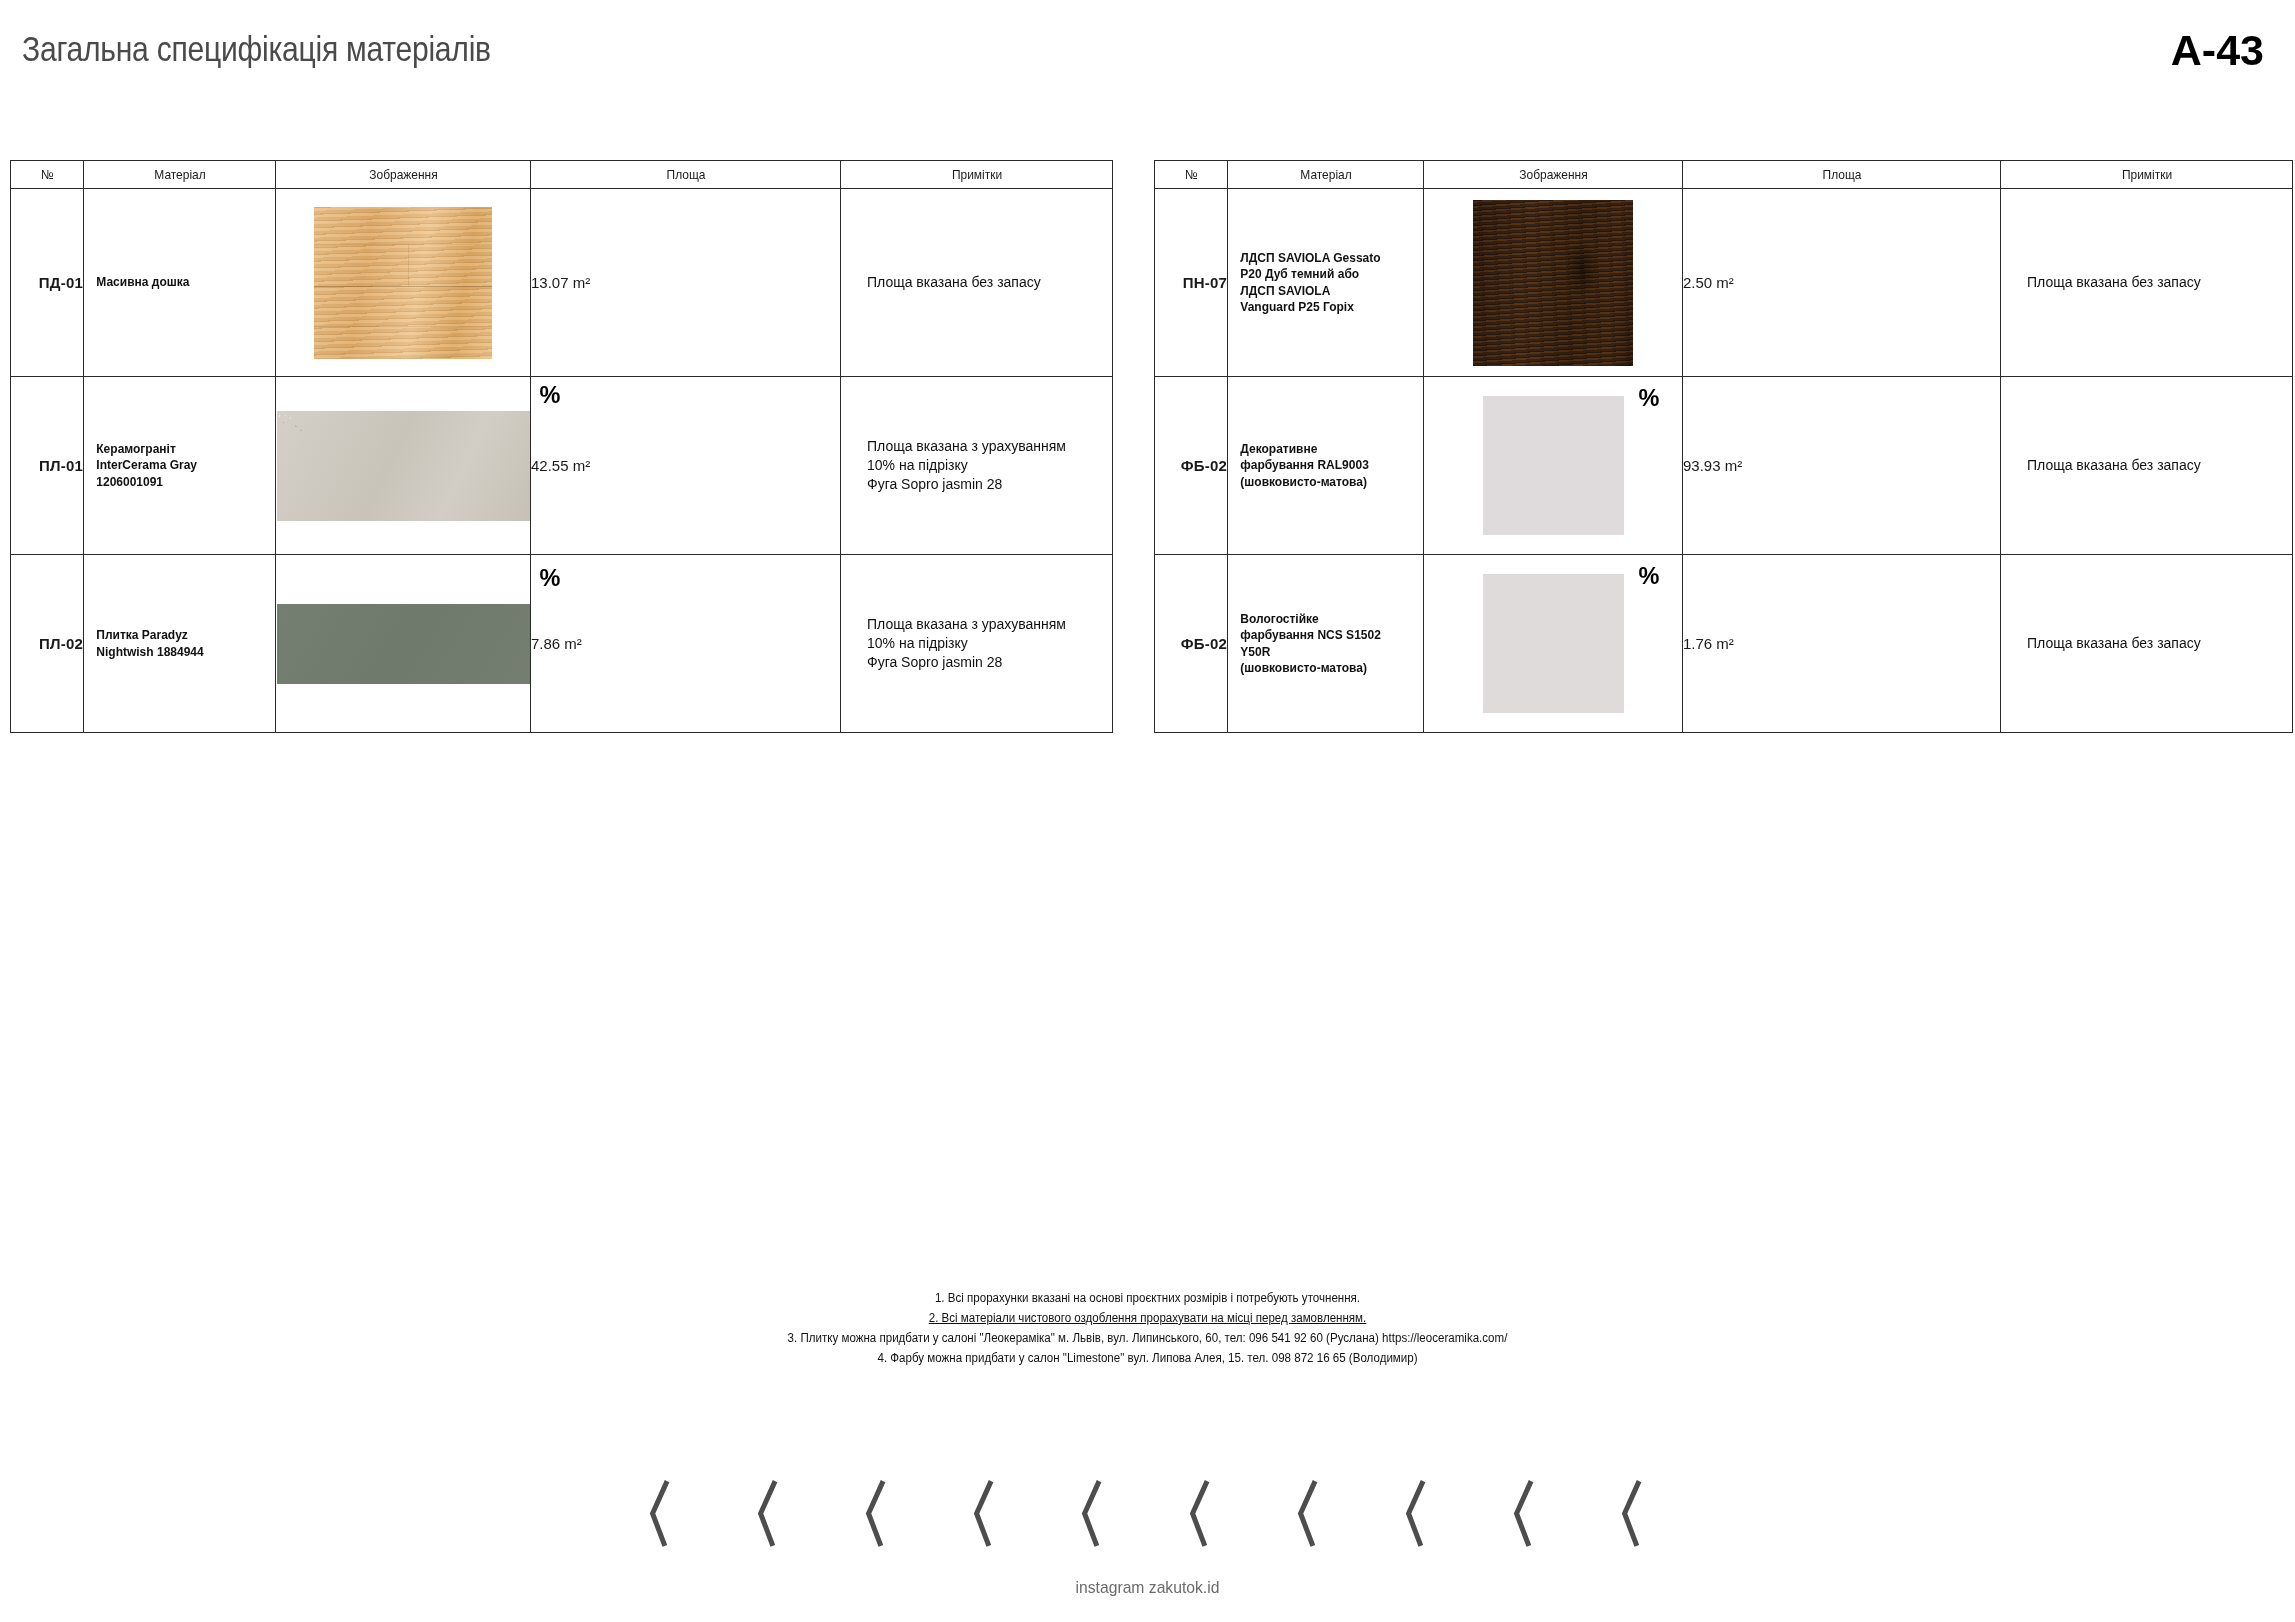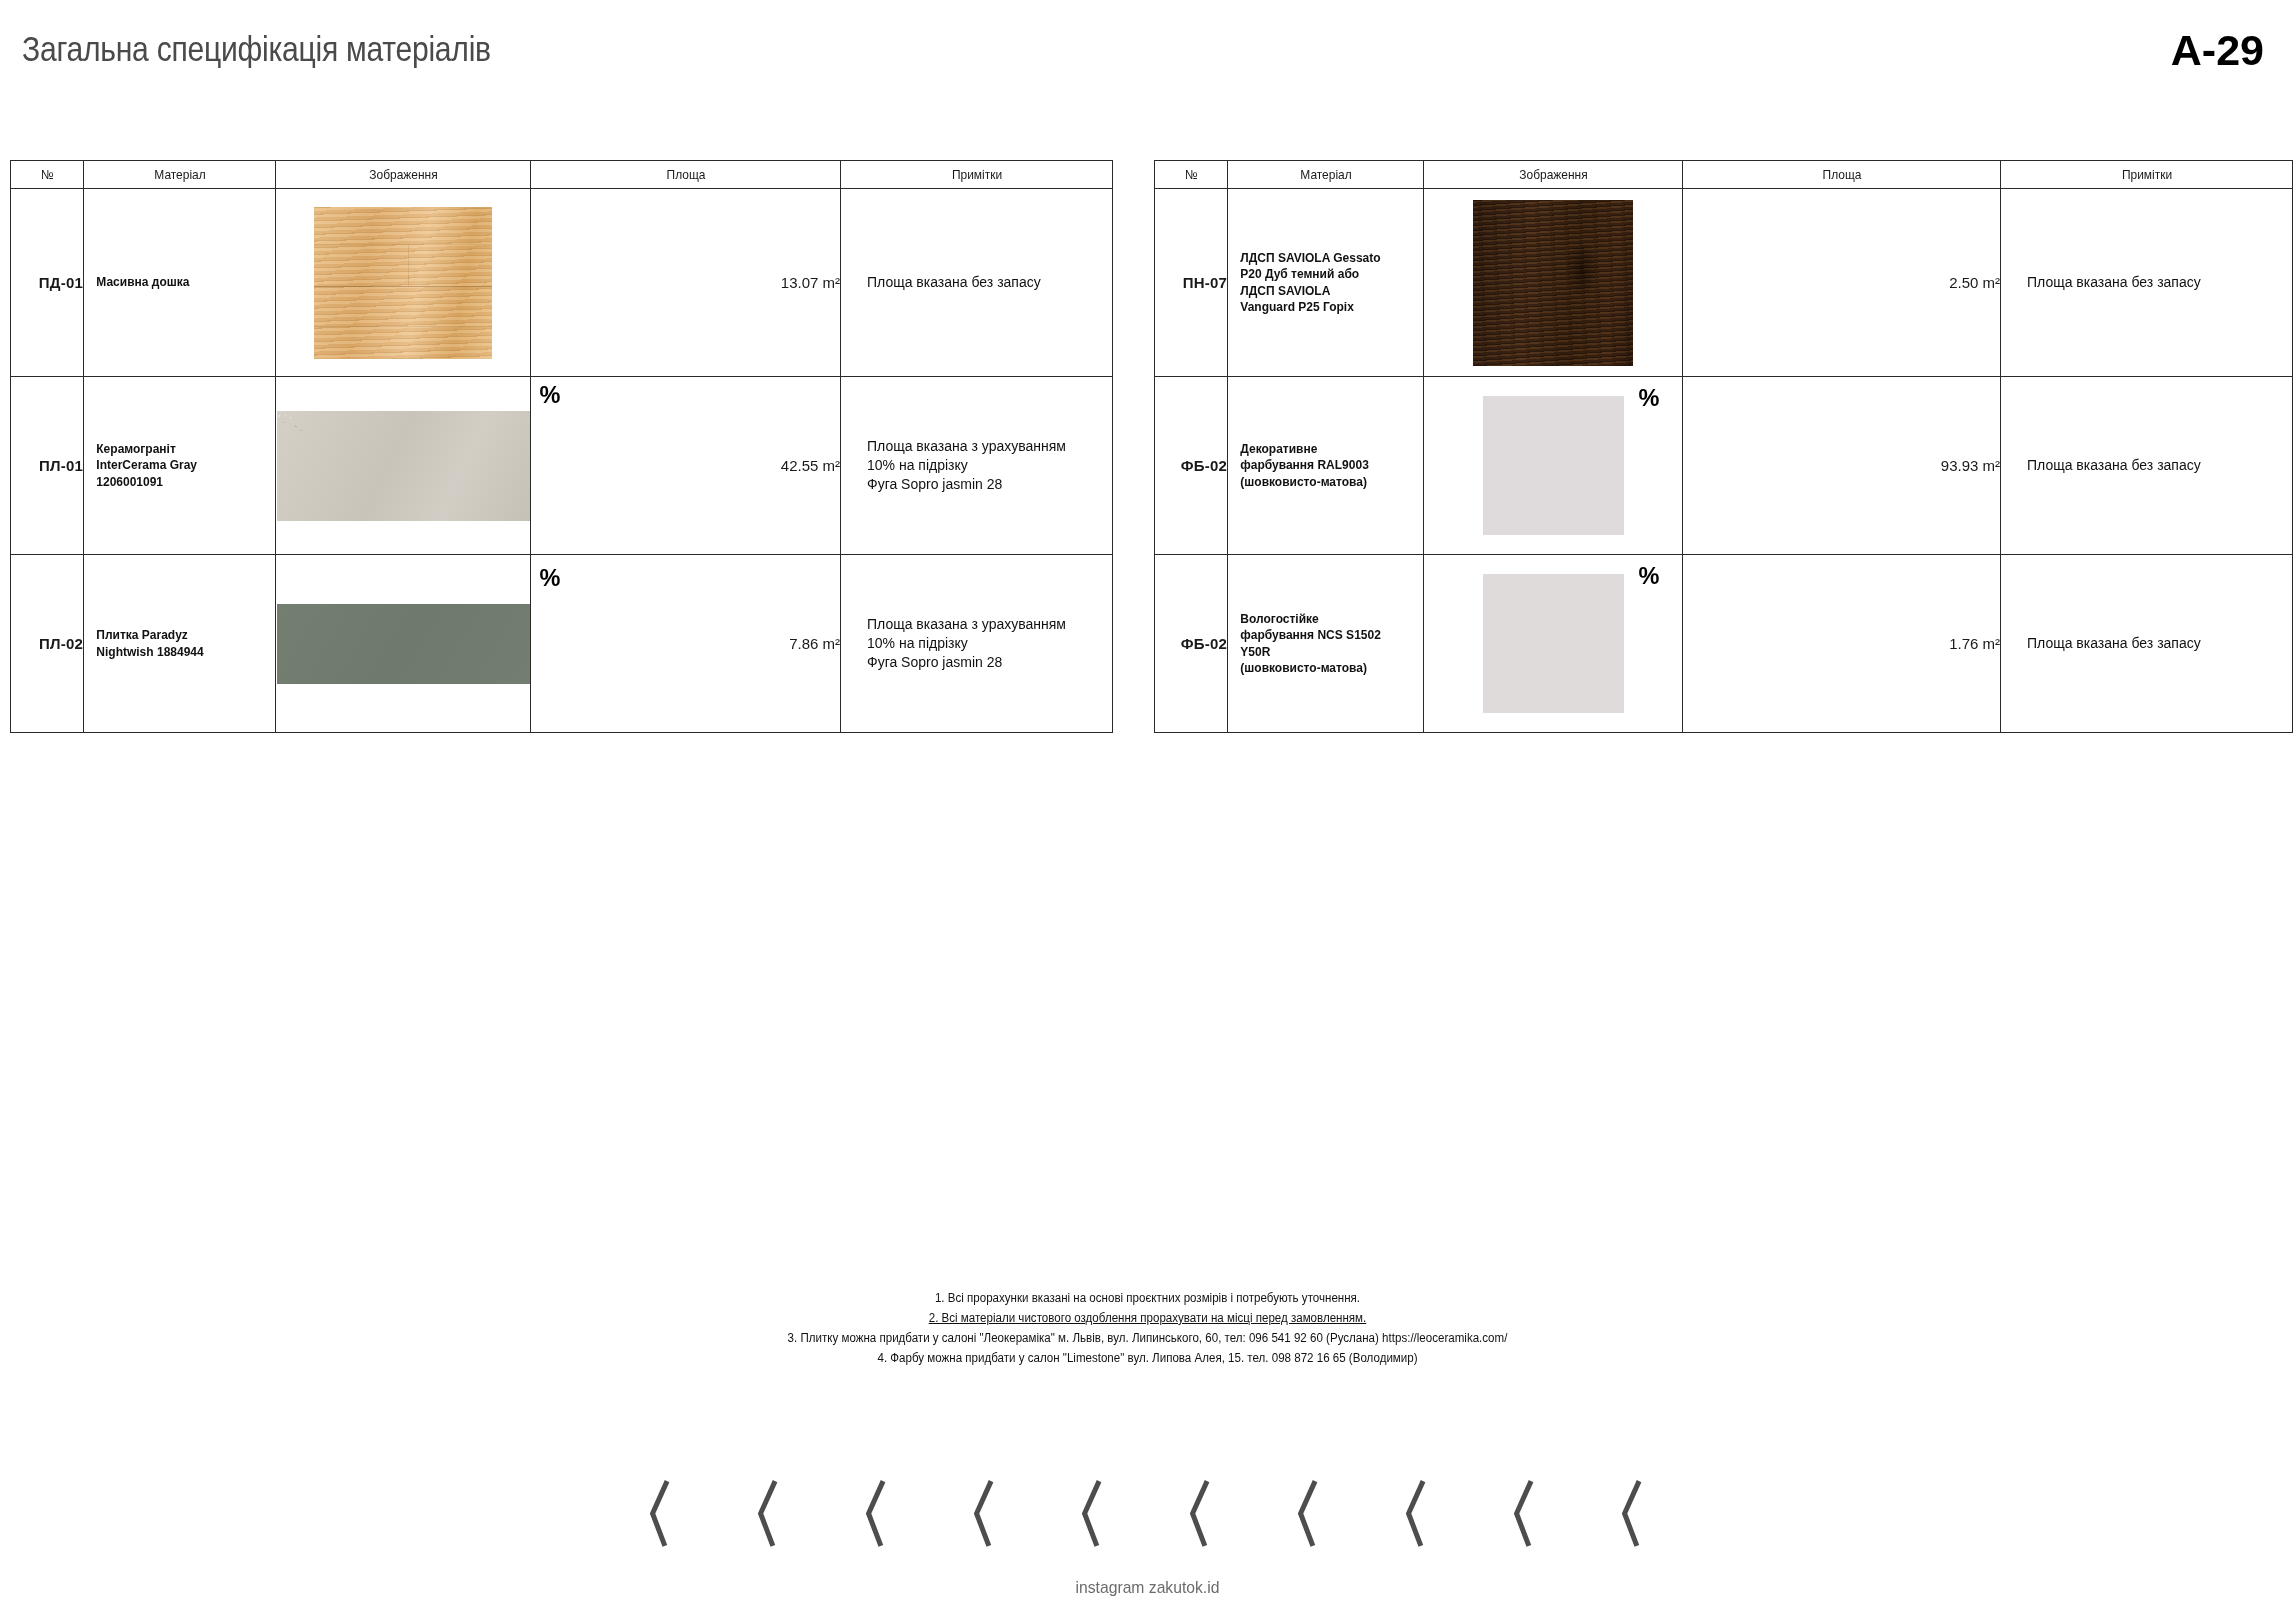--- a/index.html
+++ b/index.html
@@ -69,24 +69,23 @@
   }
   td.c-mat {
     padding: 0 12.3px;
     font-size: 12px;
     line-height: 1.34;
     font-weight: 700;
     color: #111;
   }
   td.c-img { position: relative; }
   td.c-area {
-    text-align: right;
+    text-align: left;
     font-size: 15px;
     font-weight: 300;
-    padding-left: 44px;
   }
   td.c-note {
     padding: 0 26px;
     font-size: 14px;
     line-height: 1.38;
     font-weight: 300;
     color: #111;
   }
 
   
@@ -213,21 +212,21 @@
     text-align: center;
     font-size: 15.7px;
     font-weight: 300;
     color: #6b6b6b;
   }
 </style>
 </head>
 <body>
 
 <div class="sheet-title">Загальна специфікація матеріалів</div>
-<div class="sheet-code">A-29</div>
+<div class="sheet-code">A-43</div>
 
 <table class="spec-table left">
   <thead>
     <tr>
       <th style="width:72px">№</th>
       <th style="width:191px">Матеріал</th>
       <th style="width:254px">Зображення</th>
       <th style="width:309px">Площа</th>
       <th style="width:271px">Примітки</th>
     </tr>

